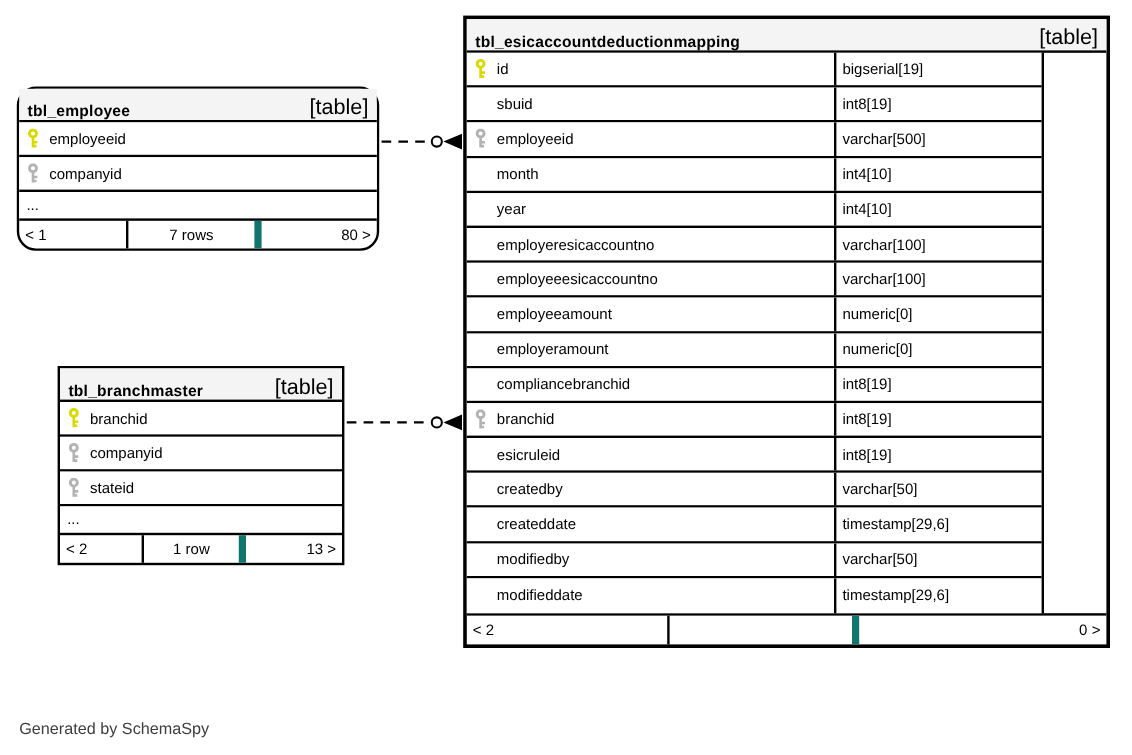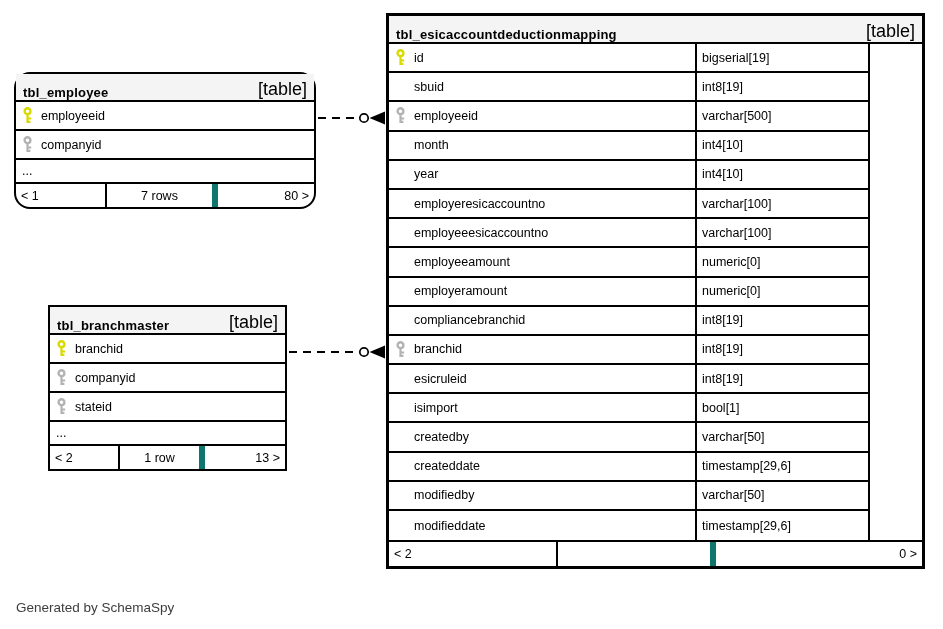--- a/index.html
+++ b/index.html
@@ -322,29 +322,20 @@
             <span class="keycell"></span>
             <span class="colname">esicruleid</span>
           </div>
           <div class="typec">
             <span class="coltype">int8[19]</span>
           </div>
         </div>
         <div class="trow">
           <div class="namec">
             <span class="keycell"></span>
-            <span class="colname">isimport</span>
-          </div>
-          <div class="typec">
-            <span class="coltype">bool[1]</span>
-          </div>
-        </div>
-        <div class="trow">
-          <div class="namec">
-            <span class="keycell"></span>
             <span class="colname">createdby</span>
           </div>
           <div class="typec">
             <span class="coltype">varchar[50]</span>
           </div>
         </div>
         <div class="trow">
           <div class="namec">
             <span class="keycell"></span>
             <span class="colname">createddate</span>

